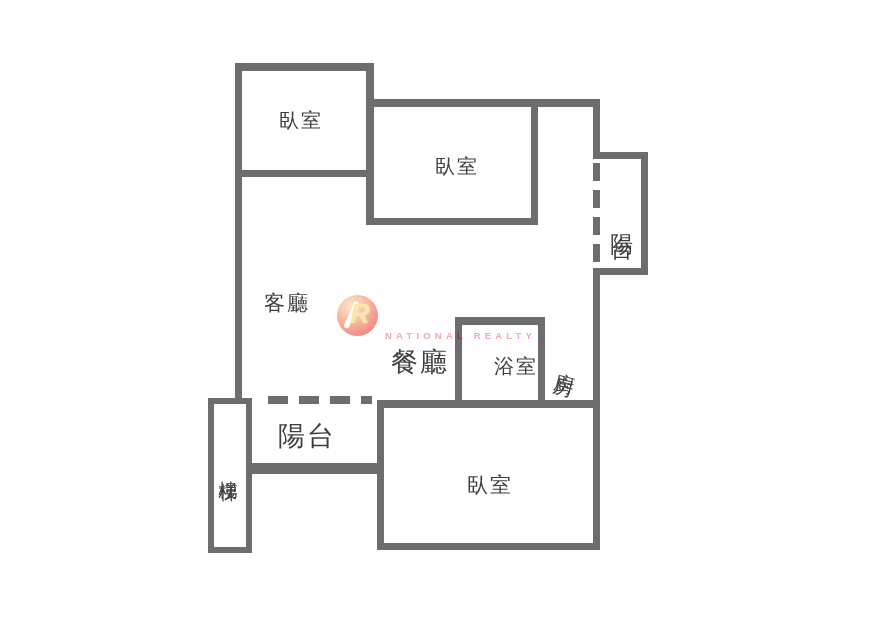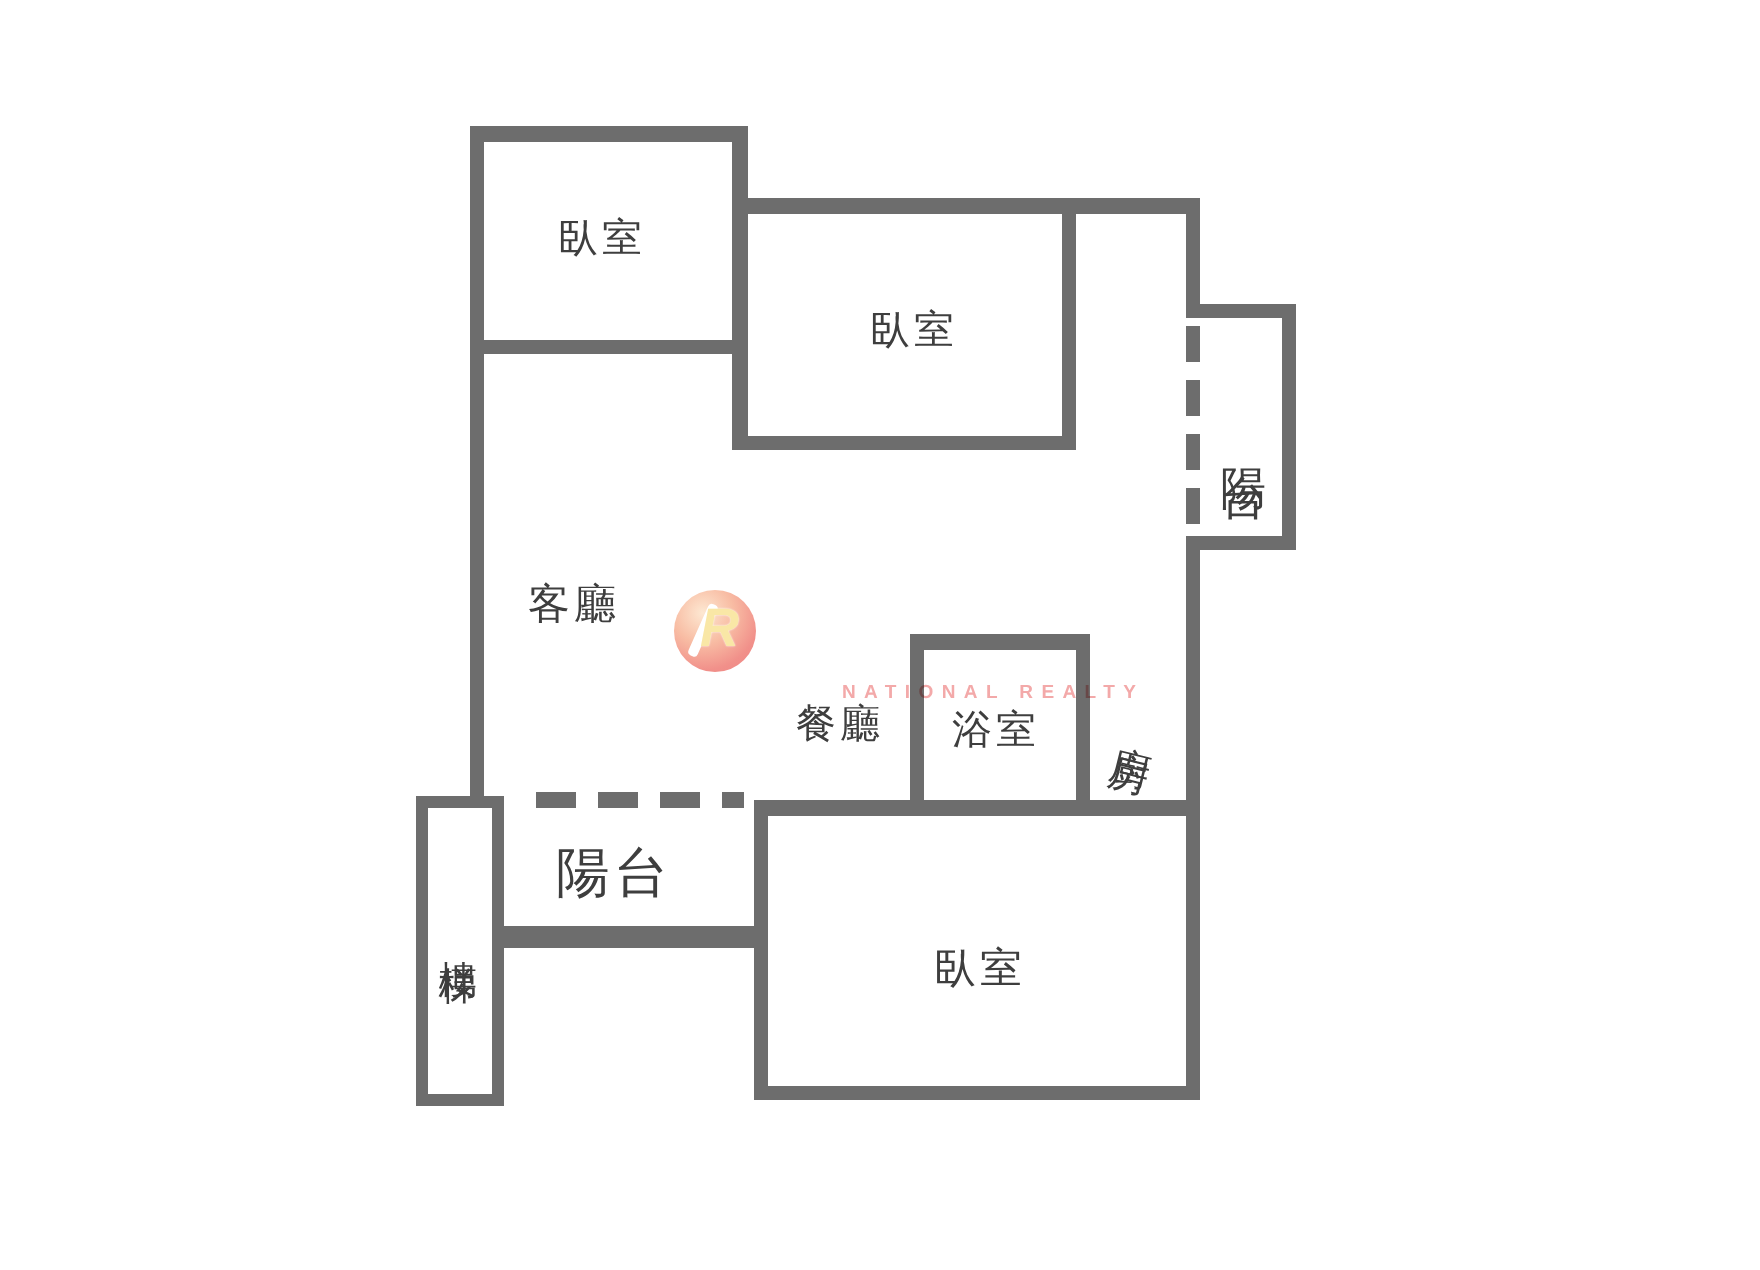--- a/index.html
+++ b/index.html
@@ -50,22 +50,22 @@
   }
   .lbl.vert {
     writing-mode: vertical-rl;
     text-orientation: upright;
     letter-spacing: 3px;
   }
   .lbl-bedroom1   { left: 301px; top: 120px; font-size: 20px; }
   .lbl-bedroom2   { left: 457px; top: 166px; font-size: 20px; }
   .lbl-balcony-r  { left: 622px; top: 219px; font-size: 23px; }
   .lbl-living     { left: 287px; top: 303px; font-size: 21px; text-align: center; }
-  .lbl-dining     { left: 420px; top: 363px; font-size: 20px; }
-  .lbl-bath       { left: 498px; top: 366px; font-size: 20px; text-align: center; }
+  .lbl-dining     { left: 420px; top: 363px; font-size: 27px; }
+  .lbl-bath       { left: 516px; top: 366px; font-size: 20px; text-align: center; }
   .lbl-kitchen    { left: 570px; top: 361px; font-size: 20px;
                     transform: translate(-50%, -50%) rotate(14deg); }
   .lbl-balcony-b  { left: 307px; top: 437px; font-size: 27px; }
   .lbl-stairs     { left: 228px; top: 468px; font-size: 19px; }
   .lbl-bedroom3   { left: 490px; top: 485px; font-size: 21px; }
 
   
   .watermark {
     position: absolute;
     left: 0; top: 0; width: 100%; height: 100%;
@@ -103,27 +103,26 @@
     left: 382px; top: 312px;
     transform: translateY(-54%);
     font-size: 31px;
     font-weight: bold;
     letter-spacing: 2px;
     color: #eb7d7d;
     white-space: nowrap;
   }
   .wm-sub {
     position: absolute;
-    left: 385px; top: 341px;
+    left: 385px; top: 330px;
     font-size: 9.5px;
     font-weight: bold;
     letter-spacing: 4.2px;
     color: #f3a9a9;
     white-space: nowrap;
-    margin-left: 36px;
   }
 </style>
 </head>
 <body>
 
 <div class="stage">
 
   <div class="w" style="left:235px; top:63px;  width:7px;   height:339px;"></div>
 
   <div class="w" style="left:235px; top:63px;  width:139px; height:8px;"></div>

